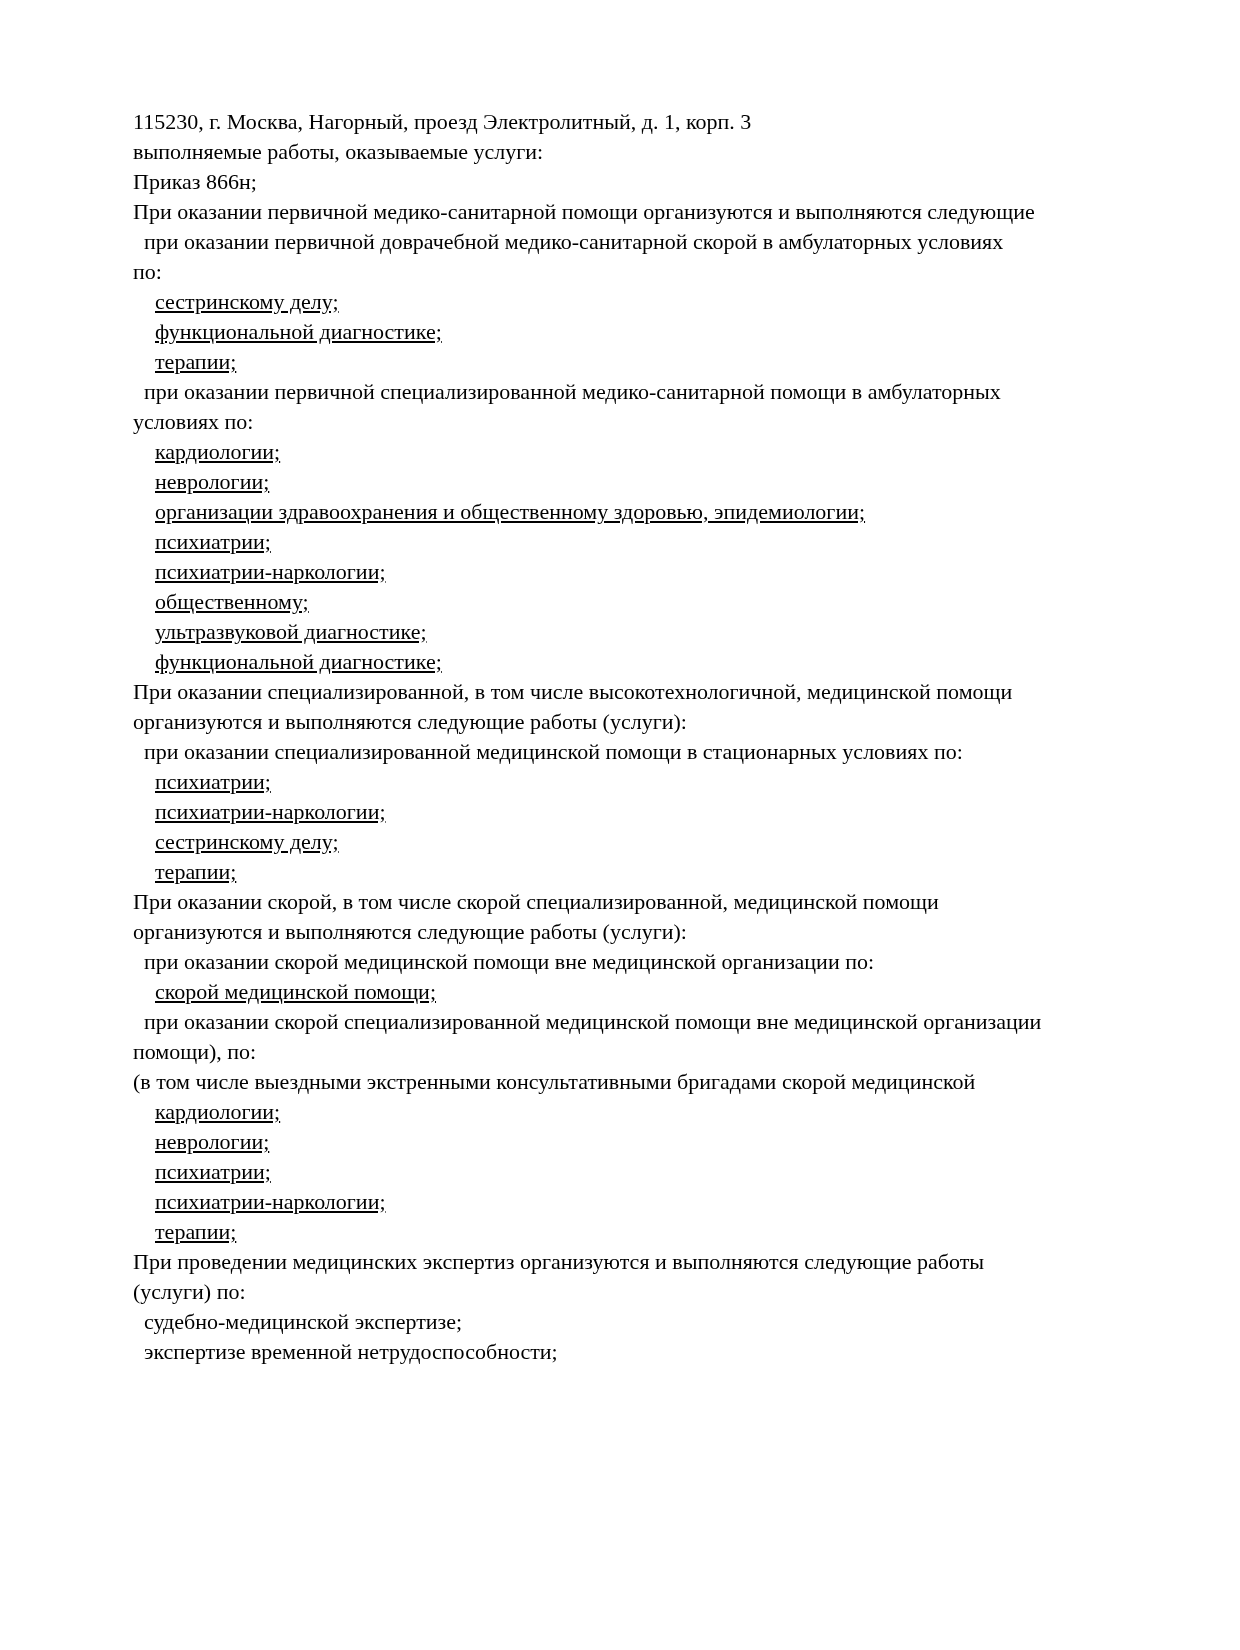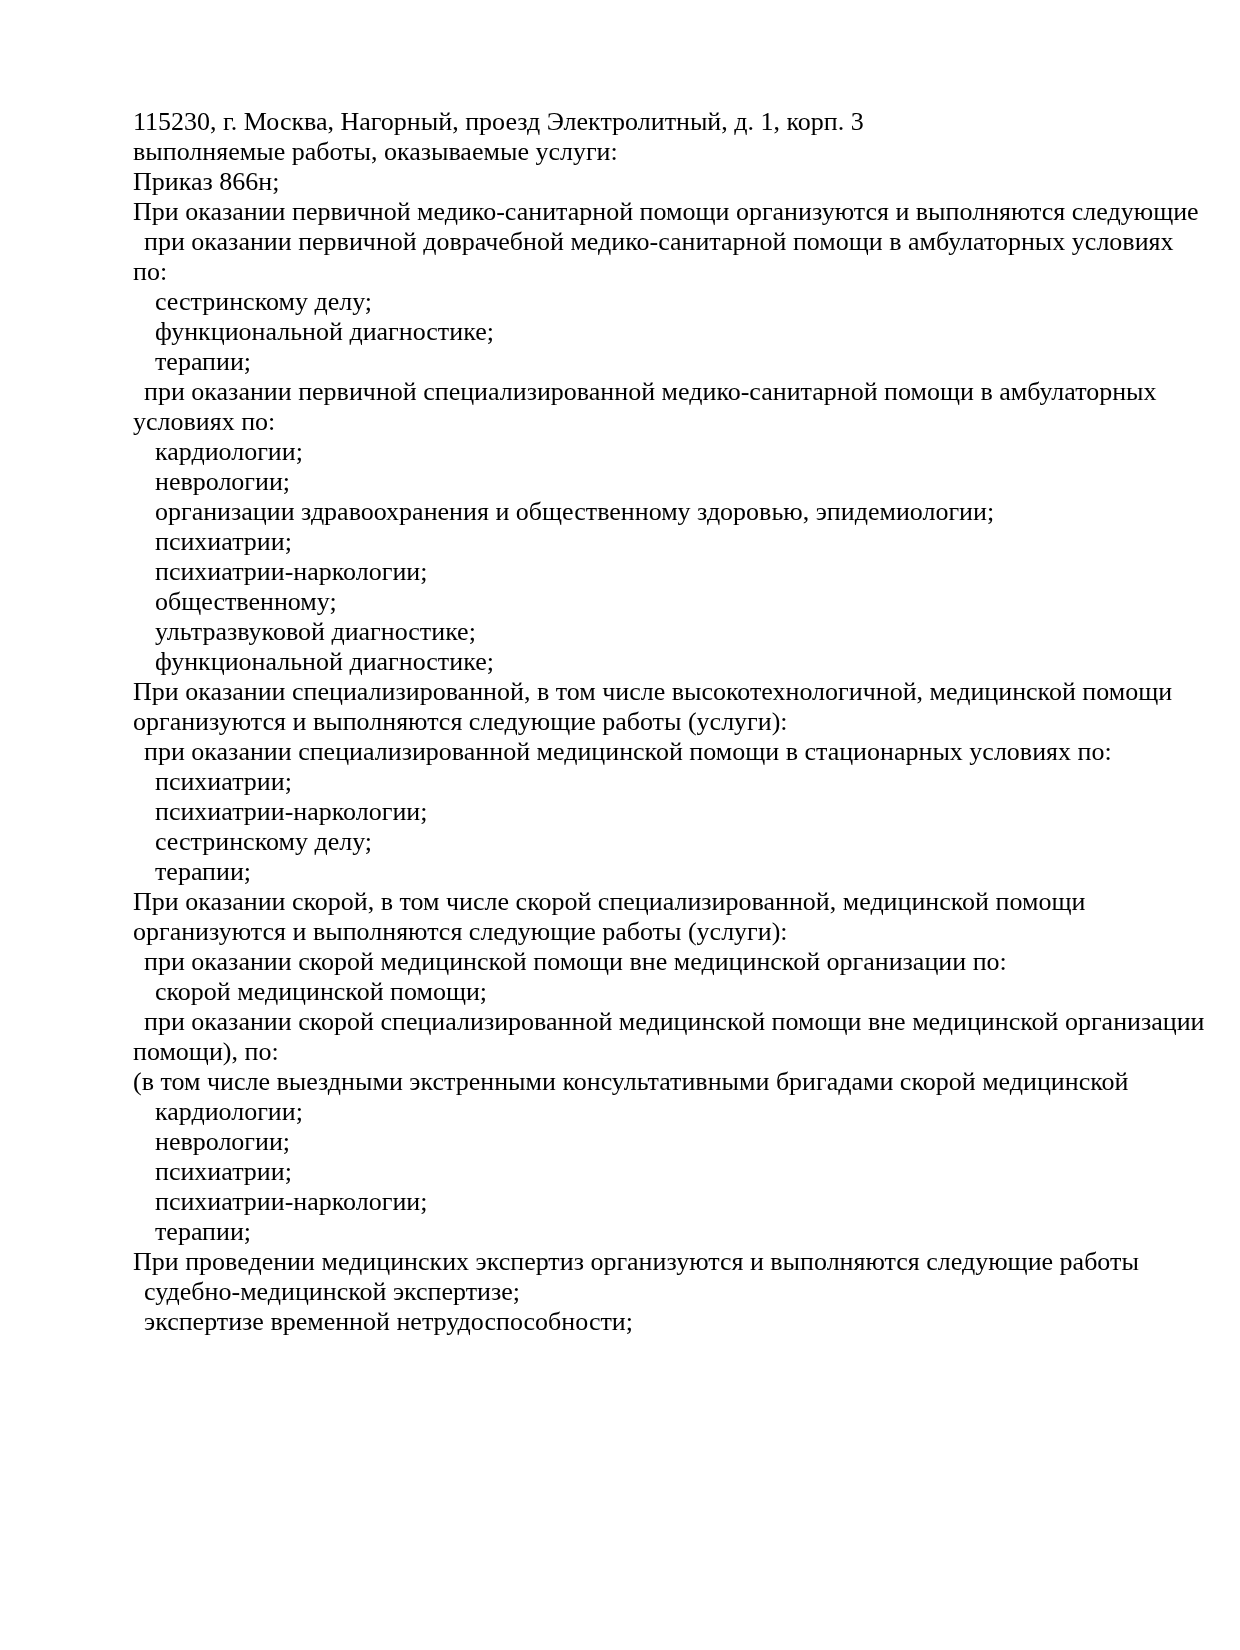--- a/index.html
+++ b/index.html
@@ -12,42 +12,42 @@
     background: #ffffff;
     position: relative;
     overflow: hidden;
   }
   .doc {
     position: absolute;
     left: 133px;
     top: 107px;
     width: 1000px;
     font-family: "Liberation Serif", "DejaVu Serif", serif;
-    font-size: 26px;
+    font-size: 22px;
     line-height: 30px;
     color: #000000;
     font-weight: 400;
   }
   .line {
     white-space: pre;
   }
   .indent-0 { padding-left: 0; }
   .indent-1 { padding-left: 11px; }
-  .indent-2 { padding-left: 22px; }
+  .indent-2 { padding-left: 22px; text-decoration: underline; }
 </style>
 </head>
 <body>
 
 <div class="page">
   <div class="doc">
       <div class="line indent-0">115230, г. Москва, Нагорный, проезд Электролитный, д. 1, корп. 3</div>
       <div class="line indent-0">выполняемые работы, оказываемые услуги:</div>
       <div class="line indent-0">Приказ 866н;</div>
       <div class="line indent-0">При оказании первичной медико-санитарной помощи организуются и выполняются следующие</div>
-      <div class="line indent-1">при оказании первичной доврачебной медико-санитарной помощи в амбулаторных условиях</div>
+      <div class="line indent-1">при оказании первичной доврачебной медико-санитарной скорой в амбулаторных условиях</div>
       <div class="line indent-0">по:</div>
       <div class="line indent-2">сестринскому делу;</div>
       <div class="line indent-2">функциональной диагностике;</div>
       <div class="line indent-2">терапии;</div>
       <div class="line indent-1">при оказании первичной специализированной медико-санитарной помощи в амбулаторных</div>
       <div class="line indent-0">условиях по:</div>
       <div class="line indent-2">кардиологии;</div>
       <div class="line indent-2">неврологии;</div>
       <div class="line indent-2">организации здравоохранения и общественному здоровью, эпидемиологии;</div>
       <div class="line indent-2">психиатрии;</div>
@@ -68,16 +68,17 @@
       <div class="line indent-2">скорой медицинской помощи;</div>
       <div class="line indent-1">при оказании скорой специализированной медицинской помощи вне медицинской организации</div>
       <div class="line indent-0">помощи), по:</div>
       <div class="line indent-0">(в том числе выездными экстренными консультативными бригадами скорой медицинской</div>
       <div class="line indent-2">кардиологии;</div>
       <div class="line indent-2">неврологии;</div>
       <div class="line indent-2">психиатрии;</div>
       <div class="line indent-2">психиатрии-наркологии;</div>
       <div class="line indent-2">терапии;</div>
       <div class="line indent-0">При проведении медицинских экспертиз организуются и выполняются следующие работы</div>
+      <div class="line indent-0">(услуги) по:</div>
       <div class="line indent-1">судебно-медицинской экспертизе;</div>
       <div class="line indent-1">экспертизе временной нетрудоспособности;</div>
     </div>
 </div>
 
 </body></html>

